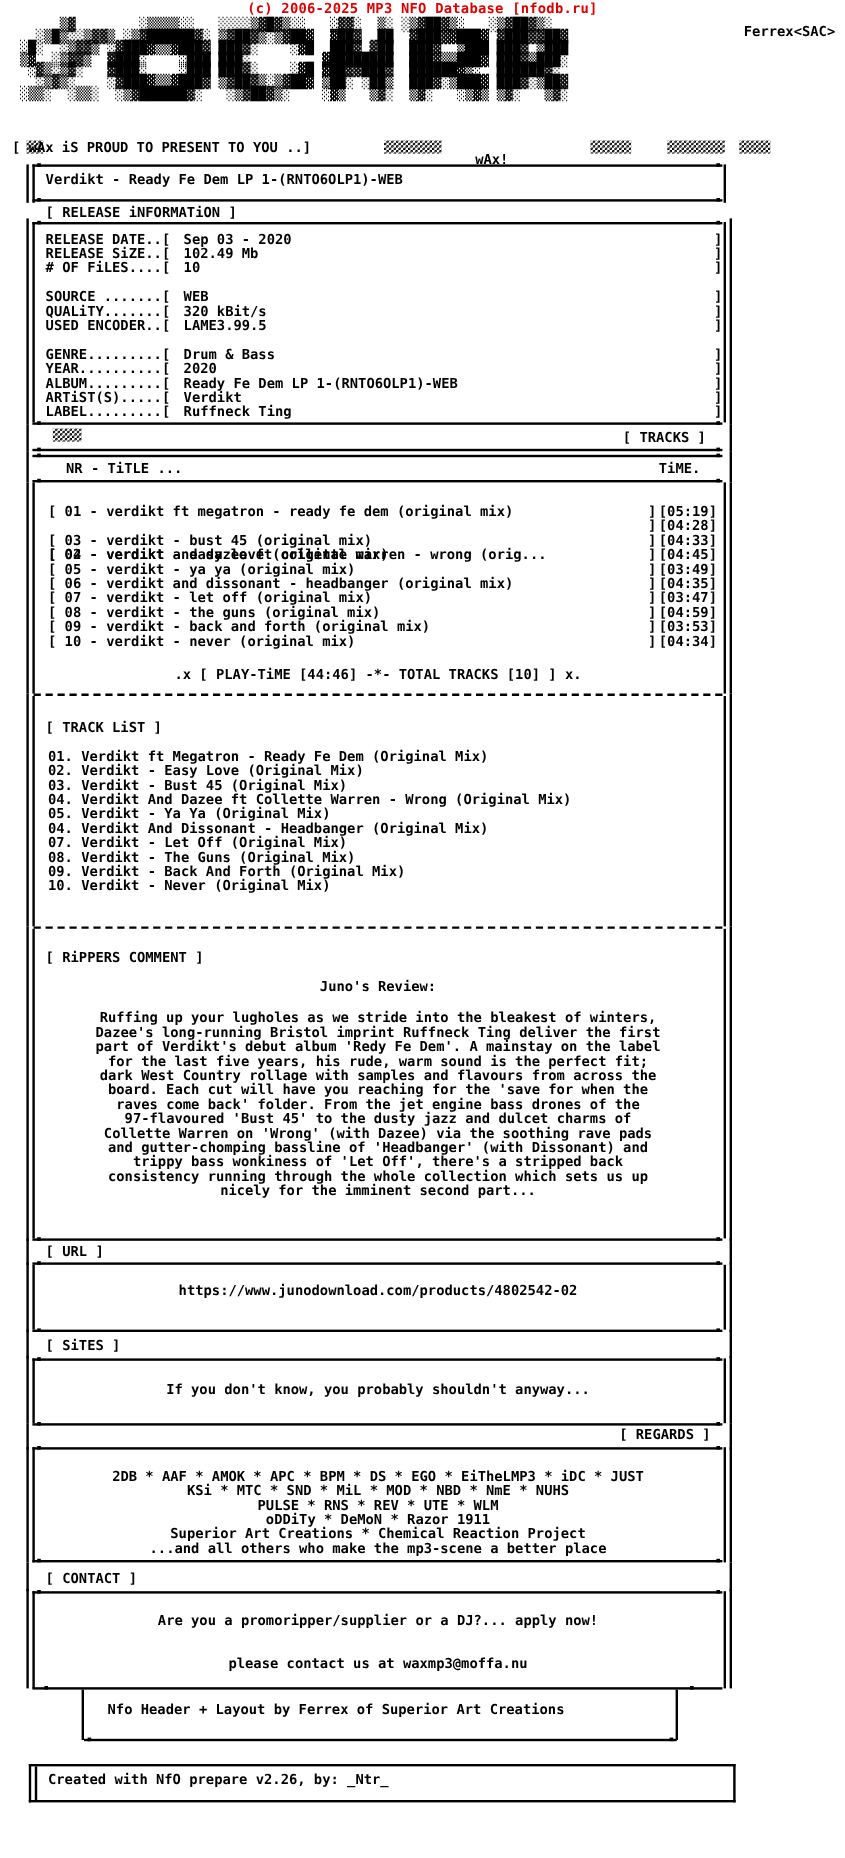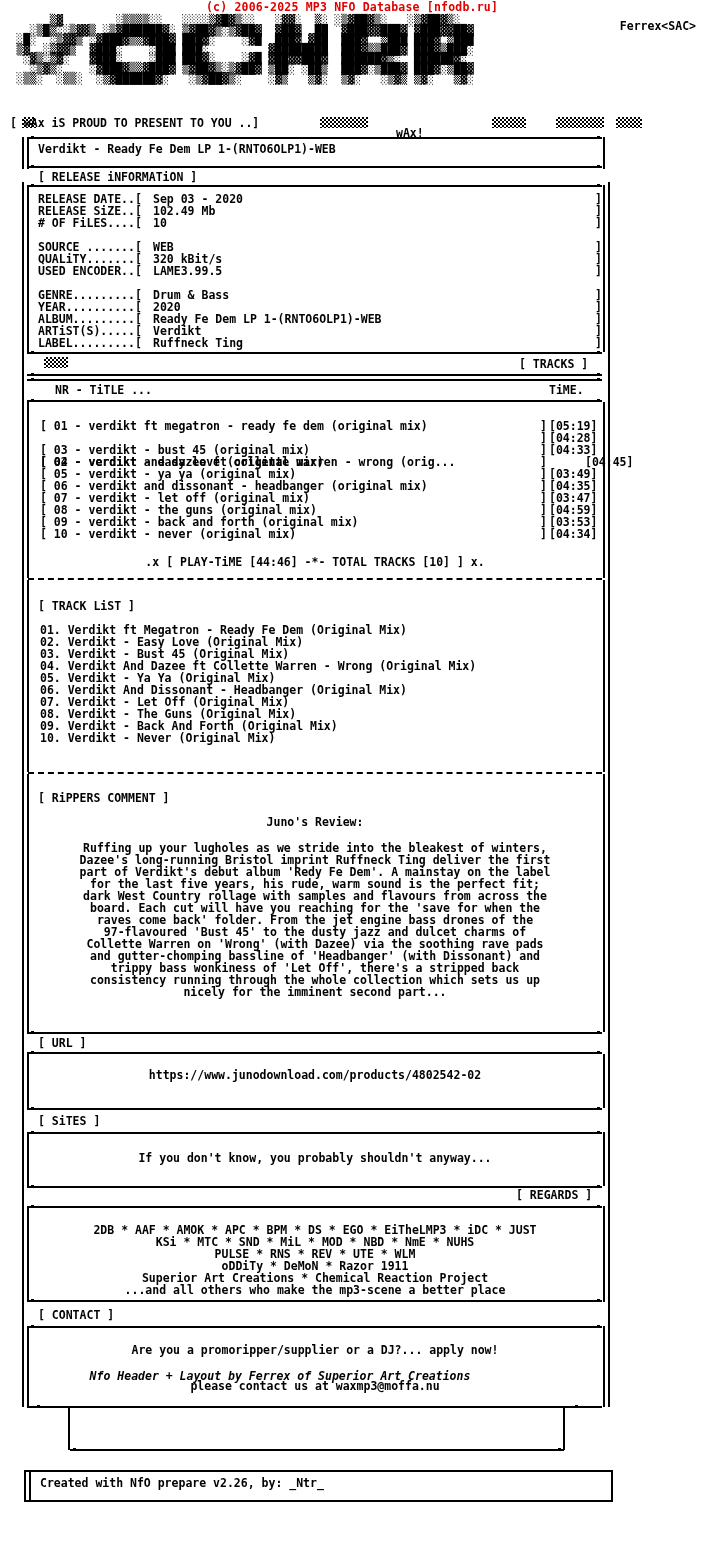--- a/index.html
+++ b/index.html
@@ -236,21 +236,21 @@
     <div class="tx" style="left: 540px; top: 420px;">]</div>
     <div class="tx" style="left: 549px; top: 420px;">[05:19]</div>
     <div class="tx" style="left: 40px; top: 432px; margin-top: 24px;">[ 02 - verdikt - easy love (original mix)</div>
     <div class="tx" style="left: 540px; top: 432px;">]</div>
     <div class="tx" style="left: 549px; top: 432px;">[04:28]</div>
     <div class="tx" style="left: 40px; top: 444px;">[ 03 - verdikt - bust 45 (original mix)</div>
     <div class="tx" style="left: 540px; top: 444px;">]</div>
     <div class="tx" style="left: 549px; top: 444px;">[04:33]</div>
     <div class="tx" style="left: 40px; top: 456px;">[ 04 - verdikt and dazee ft collette warren - wrong (orig...</div>
     <div class="tx" style="left: 540px; top: 456px;">]</div>
-    <div class="tx" style="left: 549px; top: 456px; margin-left: 36px;">[04:45]</div>
+    <div class="tx" style="left: 549px; top: 456px;">[04:45]</div>
     <div class="tx" style="left: 40px; top: 468px;">[ 05 - verdikt - ya ya (original mix)</div>
     <div class="tx" style="left: 540px; top: 468px;">]</div>
     <div class="tx" style="left: 549px; top: 468px;">[03:49]</div>
     <div class="tx" style="left: 40px; top: 480px;">[ 06 - verdikt and dissonant - headbanger (original mix)</div>
     <div class="tx" style="left: 540px; top: 480px;">]</div>
     <div class="tx" style="left: 549px; top: 480px;">[04:35]</div>
     <div class="tx" style="left: 40px; top: 492px;">[ 07 - verdikt - let off (original mix)</div>
     <div class="tx" style="left: 540px; top: 492px;">]</div>
     <div class="tx" style="left: 549px; top: 492px;">[03:47]</div>
     <div class="tx" style="left: 40px; top: 504px;">[ 08 - verdikt - the guns (original mix)</div>
@@ -272,21 +272,21 @@
 <div class="bar-v" style="left:603px; top:580px; height:192px;"></div>
 <div class="bar-v" style="left:608px; top:578px; height:194px;"></div>
 
 <div class="tx" style="left:38px; top:600px;">[ TRACK LiST ]</div>
 <div id="track-list-lines">
     <div class="tx" style="left: 40px; top: 624px;">01. Verdikt ft Megatron - Ready Fe Dem (Original Mix)</div>
     <div class="tx" style="left: 40px; top: 636px;">02. Verdikt - Easy Love (Original Mix)</div>
     <div class="tx" style="left: 40px; top: 648px;">03. Verdikt - Bust 45 (Original Mix)</div>
     <div class="tx" style="left: 40px; top: 660px;">04. Verdikt And Dazee ft Collette Warren - Wrong (Original Mix)</div>
     <div class="tx" style="left: 40px; top: 672px;">05. Verdikt - Ya Ya (Original Mix)</div>
-    <div class="tx" style="left: 40px; top: 684px;">06. Verdikt And Dissonant - Headbanger (Original Mix)</div>
+    <div class="tx" style="left: 40px; top: 684px;">04. Verdikt And Dissonant - Headbanger (Original Mix)</div>
     <div class="tx" style="left: 40px; top: 696px;">07. Verdikt - Let Off (Original Mix)</div>
     <div class="tx" style="left: 40px; top: 708px;">08. Verdikt - The Guns (Original Mix)</div>
     <div class="tx" style="left: 40px; top: 720px;">09. Verdikt - Back And Forth (Original Mix)</div>
     <div class="tx" style="left: 40px; top: 732px;">10. Verdikt - Never (Original Mix)</div>
   </div>
 
 <div class="bar-dash" style="left:28px; top:772px; width:574px;"></div>
 
 <div class="bar-v" style="left:22px; top:772px; height:262px;"></div>
 <div class="bar-v" style="left:27px; top:774px; height:258px;"></div>
@@ -382,21 +382,21 @@
 <div class="bar-v" style="left:603px; top:1326px; height:81px;"></div>
 <div class="bar-v" style="left:608px; top:1324px; height:83px;"></div>
 <div class="tx-c" style="left:30px; top:1344px; width:570px;">Are you a promoripper/supplier or a DJ?... apply now!</div>
 <div class="tx-c" style="left:30px; top:1380px; width:570px;">please contact us at waxmp3@moffa.nu</div>
 <div class="bar-h" style="left:27px; top:1406px; width:575px;"></div>
 <div class="nub" style="left:37px; top:1405px;"></div>
 <div class="nub" style="left:575px; top:1405px;"></div>
 
 <div class="bar-v" style="left:68px; top:1408px; height:42px;"></div>
 <div class="bar-v" style="left:563px; top:1408px; height:42px;"></div>
-<div class="tx-c" style="left:70px; top:1370px; width:420px;font-style:italic;">Nfo Header + Layout by Ferrex of Superior Art Creations</div>
+<div class="tx-c" style="left:70px; top:1418px; width:420px;">Nfo Header + Layout by Ferrex of Superior Art Creations</div>
 <div class="bar-h" style="left:70px; top:1449px; width:494px;"></div>
 <div class="nub" style="left:73px; top:1448px;"></div>
 <div class="nub" style="left:558px; top:1448px;"></div>
 
 <div class="bar-h" style="left:24px; top:1470px; width:589px;"></div>
 <div class="bar-v" style="left:24px; top:1470px; height:32px;"></div>
 <div class="bar-v" style="left:29px; top:1472px; height:28px;"></div>
 <div class="bar-v" style="left:611px; top:1470px; height:32px;"></div>
 <div class="bar-h" style="left:24px; top:1500px; width:589px;"></div>
 <div class="tx" style="left:40px; top:1477px;">Created with NfO prepare v2.26, by: _Ntr_</div>

